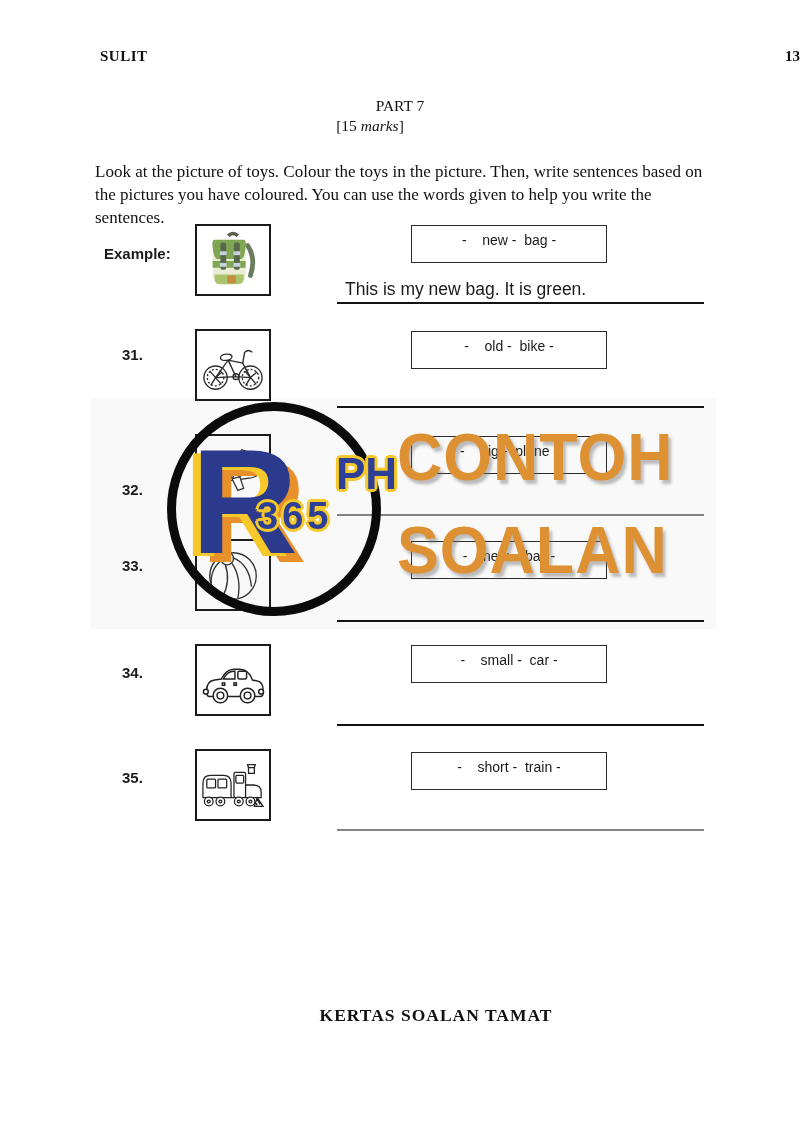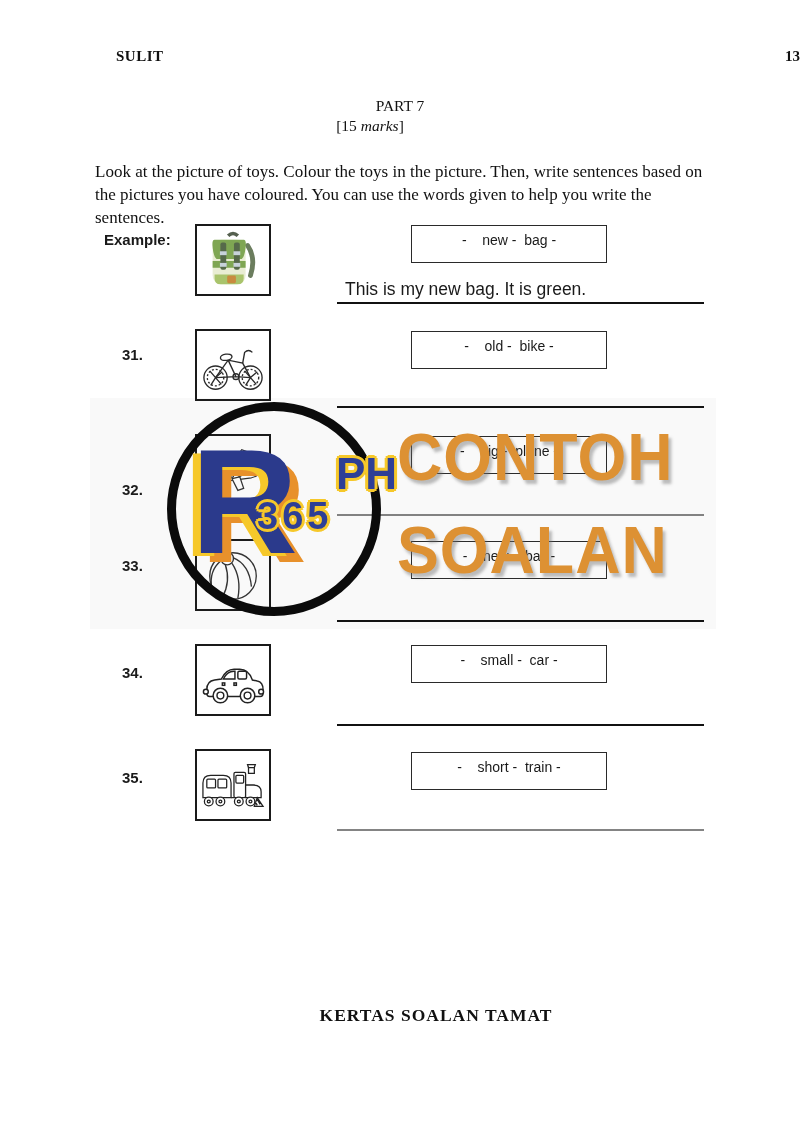--- a/index.html
+++ b/index.html
@@ -3,21 +3,21 @@
 <meta charset="utf-8">
 <style>
   html,body{margin:0;padding:0;background:#e8e8e8;}
   .page{
     position:relative;width:800px;height:1131px;background:#ffffff;
     margin:0 auto;overflow:hidden;
     font-family:"Liberation Serif", serif;color:#111;
   }
   .abs{position:absolute;}
   
-  .hdr-left{left:100px;top:48px;font-weight:bold;font-size:15px;letter-spacing:.5px;margin-left:16px;}
+  .hdr-left{left:100px;top:48px;font-weight:bold;font-size:15px;letter-spacing:.5px;}
   .hdr-page{left:0;top:48px;width:800px;text-align:right;font-weight:bold;font-size:15px;}
   .part-title{left:0;top:97px;width:800px;text-align:center;font-weight:normal;font-size:15.5px;}
   .marks-line{left:0;top:117px;width:740px;text-align:center;font-size:15.5px;}
   .marks-line .it{font-style:italic;}
   .instructions{left:95px;top:160px;width:612px;font-size:17px;line-height:23px;}
   
   .row-label{font-family:"Liberation Sans", sans-serif;font-weight:bold;font-size:15px;color:#1a1a1a;}
   .img-box{width:76px;height:72px;border:2px solid #1a1a1a;background:#fff;
            display:flex;align-items:center;justify-content:center;box-sizing:border-box;}
   .word-box{width:196px;height:38px;border:1.6px solid #2a2a2a;box-sizing:border-box;
@@ -58,21 +58,21 @@
 <div class="page">
 
   <div class="abs hdr-left">SULIT</div>
   <div class="abs hdr-page">13</div>
 
   <div class="abs part-title">PART 7</div>
   <div class="abs marks-line"><span>[15 </span><span class="it">marks</span><span>]</span></div>
 
   <div class="abs instructions">Look at the picture of toys. Colour the toys in the picture. Then, write sentences based on the pictures you have coloured. You can use the words given to help you write the sentences.</div>
 
-  <div class="abs row-label" style="left:104px;top:231px;">Example:</div>
+  <div class="abs row-label" style="left:104px;top:245px;">Example:</div>
   <div class="abs img-box" style="left:195px;top:224px;">
     <svg width="68" height="64" viewBox="0 0 70 66">
       <path d="M30 8 q5 -5 10 0" fill="none" stroke="#55604f" stroke-width="3.5"></path>
       <path d="M50 18 q9 13 3 31" fill="none" stroke="#6b7d5e" stroke-width="5" stroke-linecap="round"></path>
       <rect x="14" y="12" width="34" height="46" rx="9" fill="#e9edd3"></rect>
       <path d="M16 12 h30 q3 0 2 8 q-1 10 -4 12 h-26 q-3 -2 -4 -12 q-1 -8 2 -8 z" fill="#7fa653"></path>
       <rect x="14" y="34" width="34" height="7" fill="#7fa653"></rect>
       <rect x="22" y="15" width="6" height="28" rx="2" fill="#56694a"></rect>
       <rect x="36" y="15" width="6" height="28" rx="2" fill="#56694a"></rect>
       <rect x="21.5" y="24" width="7" height="4" fill="#c8d2da"></rect>

